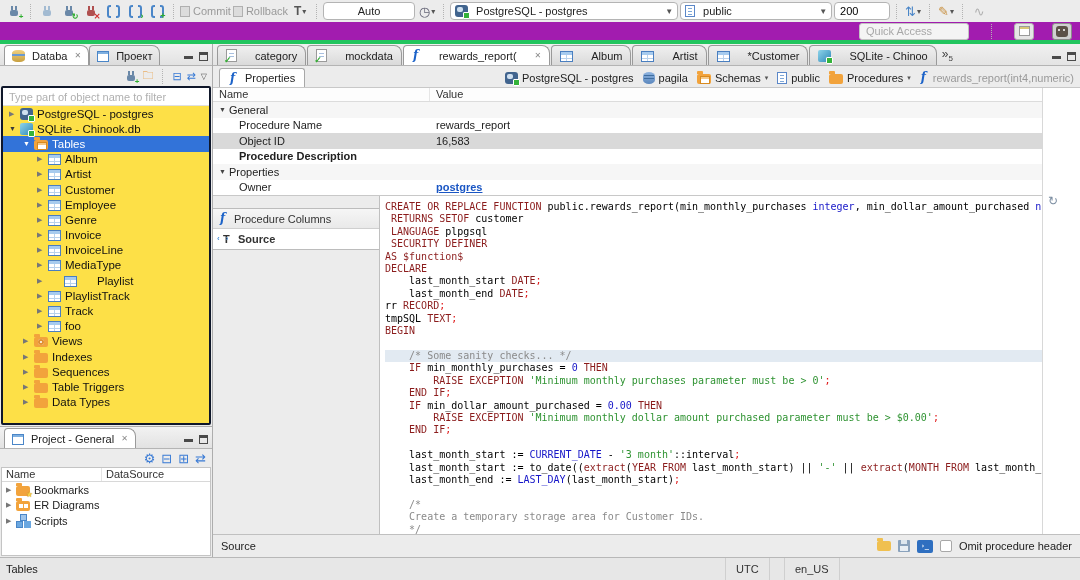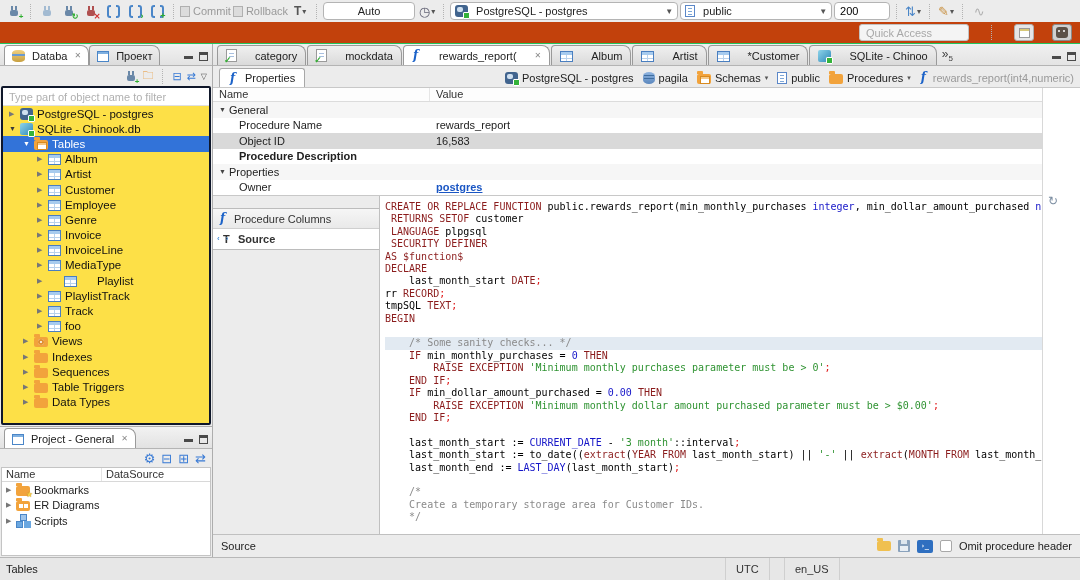--- a/index.html
+++ b/index.html
@@ -3,21 +3,21 @@
 <meta charset="utf-8">
 <style>
   * { box-sizing: border-box; margin: 0; padding: 0; }
   html,body { width:1080px; height:580px; overflow:hidden; }
   body { font-family:"Liberation Sans", sans-serif; font-size:11px; color:#222; background:#ececec; }
   .app { width:1080px; height:580px; display:flex; flex-direction:column; background:#ececec; }
 
   
   .tbrow1 { height:22px; display:flex; align-items:center; padding:0 4px; gap:2px; background:#ececec; }
   .tbrow2 { height:22px; display:flex; align-items:center; justify-content:flex-end; gap:18px;
-            padding:0 8px; background:#c2410c; border-bottom:1px solid #22c55e; }
+            padding:0 8px; background:#a21caf; border-bottom:4px solid #22c55e; }
   .tsep { width:1px; height:15px; border-left:1px dotted #b3b3b3; margin:0 4px; }
   .tb { height:20px; min-width:20px; display:inline-flex; align-items:center; justify-content:center; position:relative; border-radius:3px; }
   .tbtxt { color:#9a9a9a; margin-left:3px; }
   .combo { height:18px; background:#fff; border:1px solid #b4b4b4; border-radius:4px;
            display:inline-flex; align-items:center; padding:0 4px; gap:4px; }
   .combo .caret { color:#555; font-size:8px; margin-left:auto; }
   .combo.center { justify-content:center; }
   .numfld { width:56px; height:18px; border:1px solid #b4b4b4; border-radius:4px; background:#fff; padding:0 5px; font-size:11px; font-family:"Liberation Sans",sans-serif; }
   .caret-sm { font-size:8px; color:#555; margin-left:1px; }
   .glyph { font-size:13px; color:#667; }
@@ -602,20 +602,21 @@
             </div>
         </div>
         <div class="codepane" id="code-lines">
             <div class="cline"><span class="tk-k">CREATE OR REPLACE FUNCTION </span><span class="tk-i">public.rewards_report(min_monthly_purchases </span><span class="tk-t">integer</span><span class="tk-i">, min_dollar_amount_purchased </span><span class="tk-t">numeric</span></div>
             <div class="cline"><span class="tk-i"> </span><span class="tk-k">RETURNS SETOF </span><span class="tk-i">customer</span></div>
             <div class="cline"><span class="tk-i"> </span><span class="tk-k">LANGUAGE </span><span class="tk-i">plpgsql</span></div>
             <div class="cline"><span class="tk-i"> </span><span class="tk-k">SECURITY DEFINER</span></div>
             <div class="cline"><span class="tk-k">AS $function$</span></div>
             <div class="cline"><span class="tk-k">DECLARE</span></div>
             <div class="cline"><span class="tk-i">    last_month_start </span><span class="tk-k">DATE</span><span class="tk-p">;</span></div>
+            <div class="cline"><span class="tk-i">    last_month_end </span><span class="tk-k">DATE</span><span class="tk-p">;</span></div>
             <div class="cline"><span class="tk-i">rr </span><span class="tk-k">RECORD</span><span class="tk-p">;</span></div>
             <div class="cline"><span class="tk-i">tmpSQL </span><span class="tk-k">TEXT</span><span class="tk-p">;</span></div>
             <div class="cline"><span class="tk-k">BEGIN</span></div>
             <div class="cline">&nbsp;</div>
             <div class="cline hl"><span class="tk-c">    /* Some sanity checks... */</span></div>
             <div class="cline"><span class="tk-k">    IF </span><span class="tk-i">min_monthly_purchases = </span><span class="tk-n">0</span><span class="tk-k"> THEN</span></div>
             <div class="cline"><span class="tk-k">        RAISE EXCEPTION </span><span class="tk-s">'Minimum monthly purchases parameter must be &gt; 0'</span><span class="tk-p">;</span></div>
             <div class="cline"><span class="tk-k">    END IF</span><span class="tk-p">;</span></div>
             <div class="cline"><span class="tk-k">    IF </span><span class="tk-i">min_dollar_amount_purchased = </span><span class="tk-n">0.00</span><span class="tk-k"> THEN</span></div>
             <div class="cline"><span class="tk-k">        RAISE EXCEPTION </span><span class="tk-s">'Minimum monthly dollar amount purchased parameter must be &gt; $0.00'</span><span class="tk-p">;</span></div>

